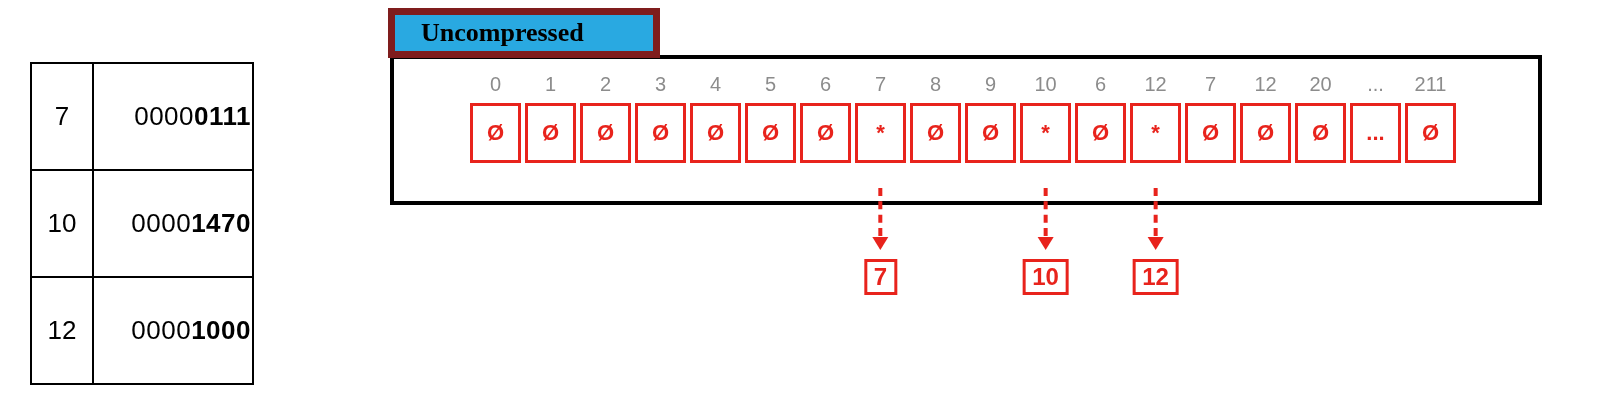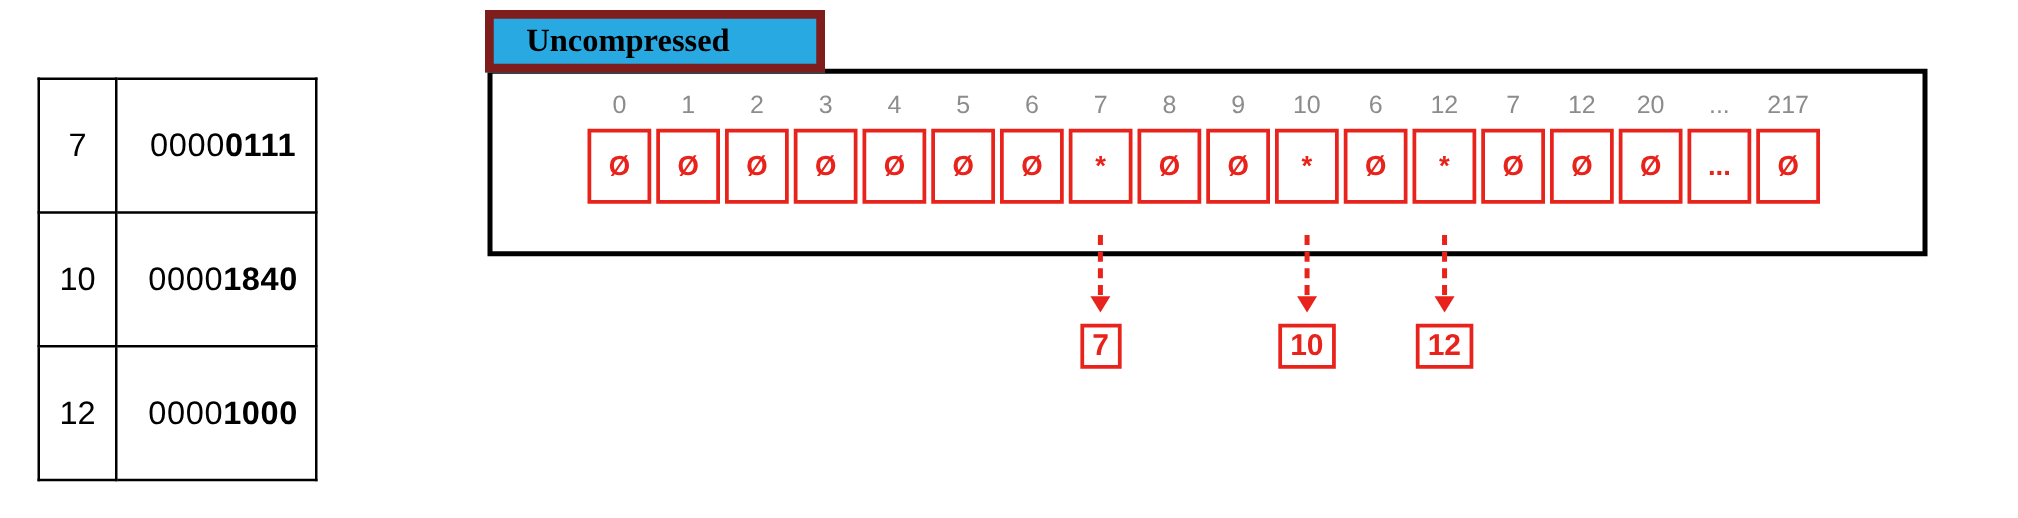--- a/index.html
+++ b/index.html
@@ -32,21 +32,21 @@
     vertical-align:middle;
     background:#fff;
   }
   .legend td.val{
     width:62px;
     text-align:center;
   }
   .legend td.bin{
     width:160px;
     padding-left:12px;
-    text-align:center;
+    text-align:right;
     letter-spacing:0.5px;
   }
   .legend td.bin b{font-weight:bold;}
 
   
   .tab{
     position:absolute;
     left:388px; top:8px;
     width:272px; height:50px;
     background:var(--blue);
@@ -138,21 +138,21 @@
 <div class="canvas">
 
   <table class="legend">
     <tbody id="legend-body">
         <tr>
           <td class="val">7</td>
           <td class="bin"><span>0000</span><b>0111</b></td>
         </tr>
         <tr>
           <td class="val">10</td>
-          <td class="bin"><span>0000</span><b>1840</b></td>
+          <td class="bin"><span>0000</span><b>1470</b></td>
         </tr>
         <tr>
           <td class="val">12</td>
           <td class="bin"><span>0000</span><b>1000</b></td>
         </tr>
       </tbody>
   </table>
 
   <div class="tab">
     <span>Uncompressed</span>
@@ -170,21 +170,21 @@
         <div class="index">7</div>
         <div class="index">8</div>
         <div class="index">9</div>
         <div class="index">10</div>
         <div class="index">6</div>
         <div class="index">12</div>
         <div class="index">7</div>
         <div class="index">12</div>
         <div class="index">20</div>
         <div class="index">...</div>
-        <div class="index">217</div>
+        <div class="index">211</div>
       </div>
     <div class="cells" id="cells">
         <div class="cell">Ø</div>
         <div class="cell">Ø</div>
         <div class="cell">Ø</div>
         <div class="cell">Ø</div>
         <div class="cell">Ø</div>
         <div class="cell">Ø</div>
         <div class="cell">Ø</div>
         <div class="cell">*</div>

